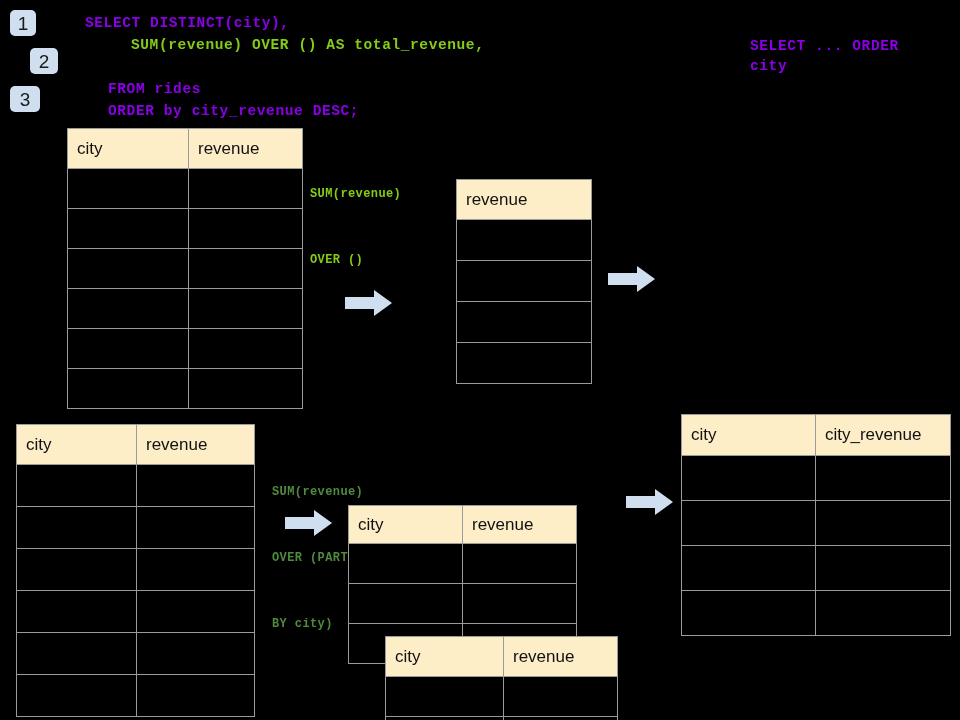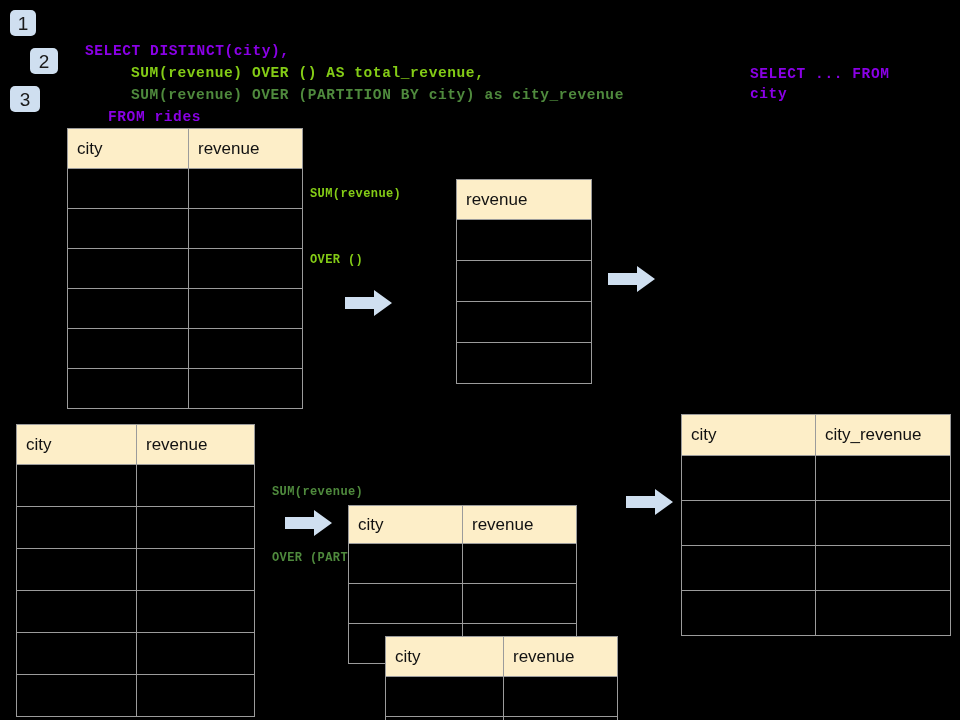--- a/index.html
+++ b/index.html
@@ -33,21 +33,20 @@
 
   
   .code {
     position: absolute;
     font-family: "Liberation Mono", "DejaVu Sans Mono", monospace;
     font-weight: bold;
     font-size: 14.5px;
     letter-spacing: 0.6px;
     white-space: pre;
     line-height: 1;
-    margin-top: 28px;
   }
   .c-purple { color: #8a00e6; }
   .c-red    { color: #84cc16; }
   .c-green  { color: #4f8a3d; }
 
   
   .annot {
     position: absolute;
     font-family: "Liberation Mono", "DejaVu Sans Mono", monospace;
     font-weight: bold;
@@ -99,33 +98,34 @@
   </div>
   <div class="badge" style="left:30px; top:48px; width:28px; height:26px;">
     <span>2</span>
   </div>
   <div class="badge" style="left:10px; top:86px; width:30px; height:26px;">
     <span>3</span>
   </div>
 
   <div class="code c-purple" style="left:85px; top:16px;">SELECT DISTINCT(city),</div>
   <div class="code c-red" style="left:131px; top:38px;">SUM(revenue) OVER () AS total_revenue,</div>
-  <div class="code c-green" style="left:131px; top:60px;">SUM(revenue) OVER (PARTITION BY city) as city_revenue</div>
   <div class="code c-purple" style="left:108px; top:82px;">FROM rides</div>
-
-  <div class="code c-purple" style="left:750px; top:39px;">SELECT ... FROM</div>
+  <div class="code c-purple" style="left:108px; top:104px;">ORDER by city_revenue DESC;</div>
+
+  <div class="code c-purple" style="left:750px; top:39px;">SELECT ... ORDER</div>
   <div class="code c-purple" style="left:750px; top:59px;">city</div>
 
   <div class="annot c-red" style="left:310px; top:139px;">
     <div>SUM(revenue)</div>
     <div>OVER ()</div>
   </div>
   <div class="annot c-green" style="left:272px; top:437px;">
     <div>SUM(revenue)</div>
     <div>OVER (PARTITION</div>
+    <div>BY city)</div>
   </div>
 
   <svg class="arrow" style="left:345px; top:288px;" width="48" height="30" viewBox="0 0 48 30">
     <polygon points="0,9 29,9 29,2 47,15 29,28 29,21 0,21" fill="#cfdff0"></polygon>
   </svg>
   <svg class="arrow" style="left:608px; top:264px;" width="48" height="30" viewBox="0 0 48 30">
     <polygon points="0,9 29,9 29,2 47,15 29,28 29,21 0,21" fill="#cfdff0"></polygon>
   </svg>
   <svg class="arrow" style="left:285px; top:508px;" width="48" height="30" viewBox="0 0 48 30">
     <polygon points="0,9 29,9 29,2 47,15 29,28 29,21 0,21" fill="#cfdff0"></polygon>

